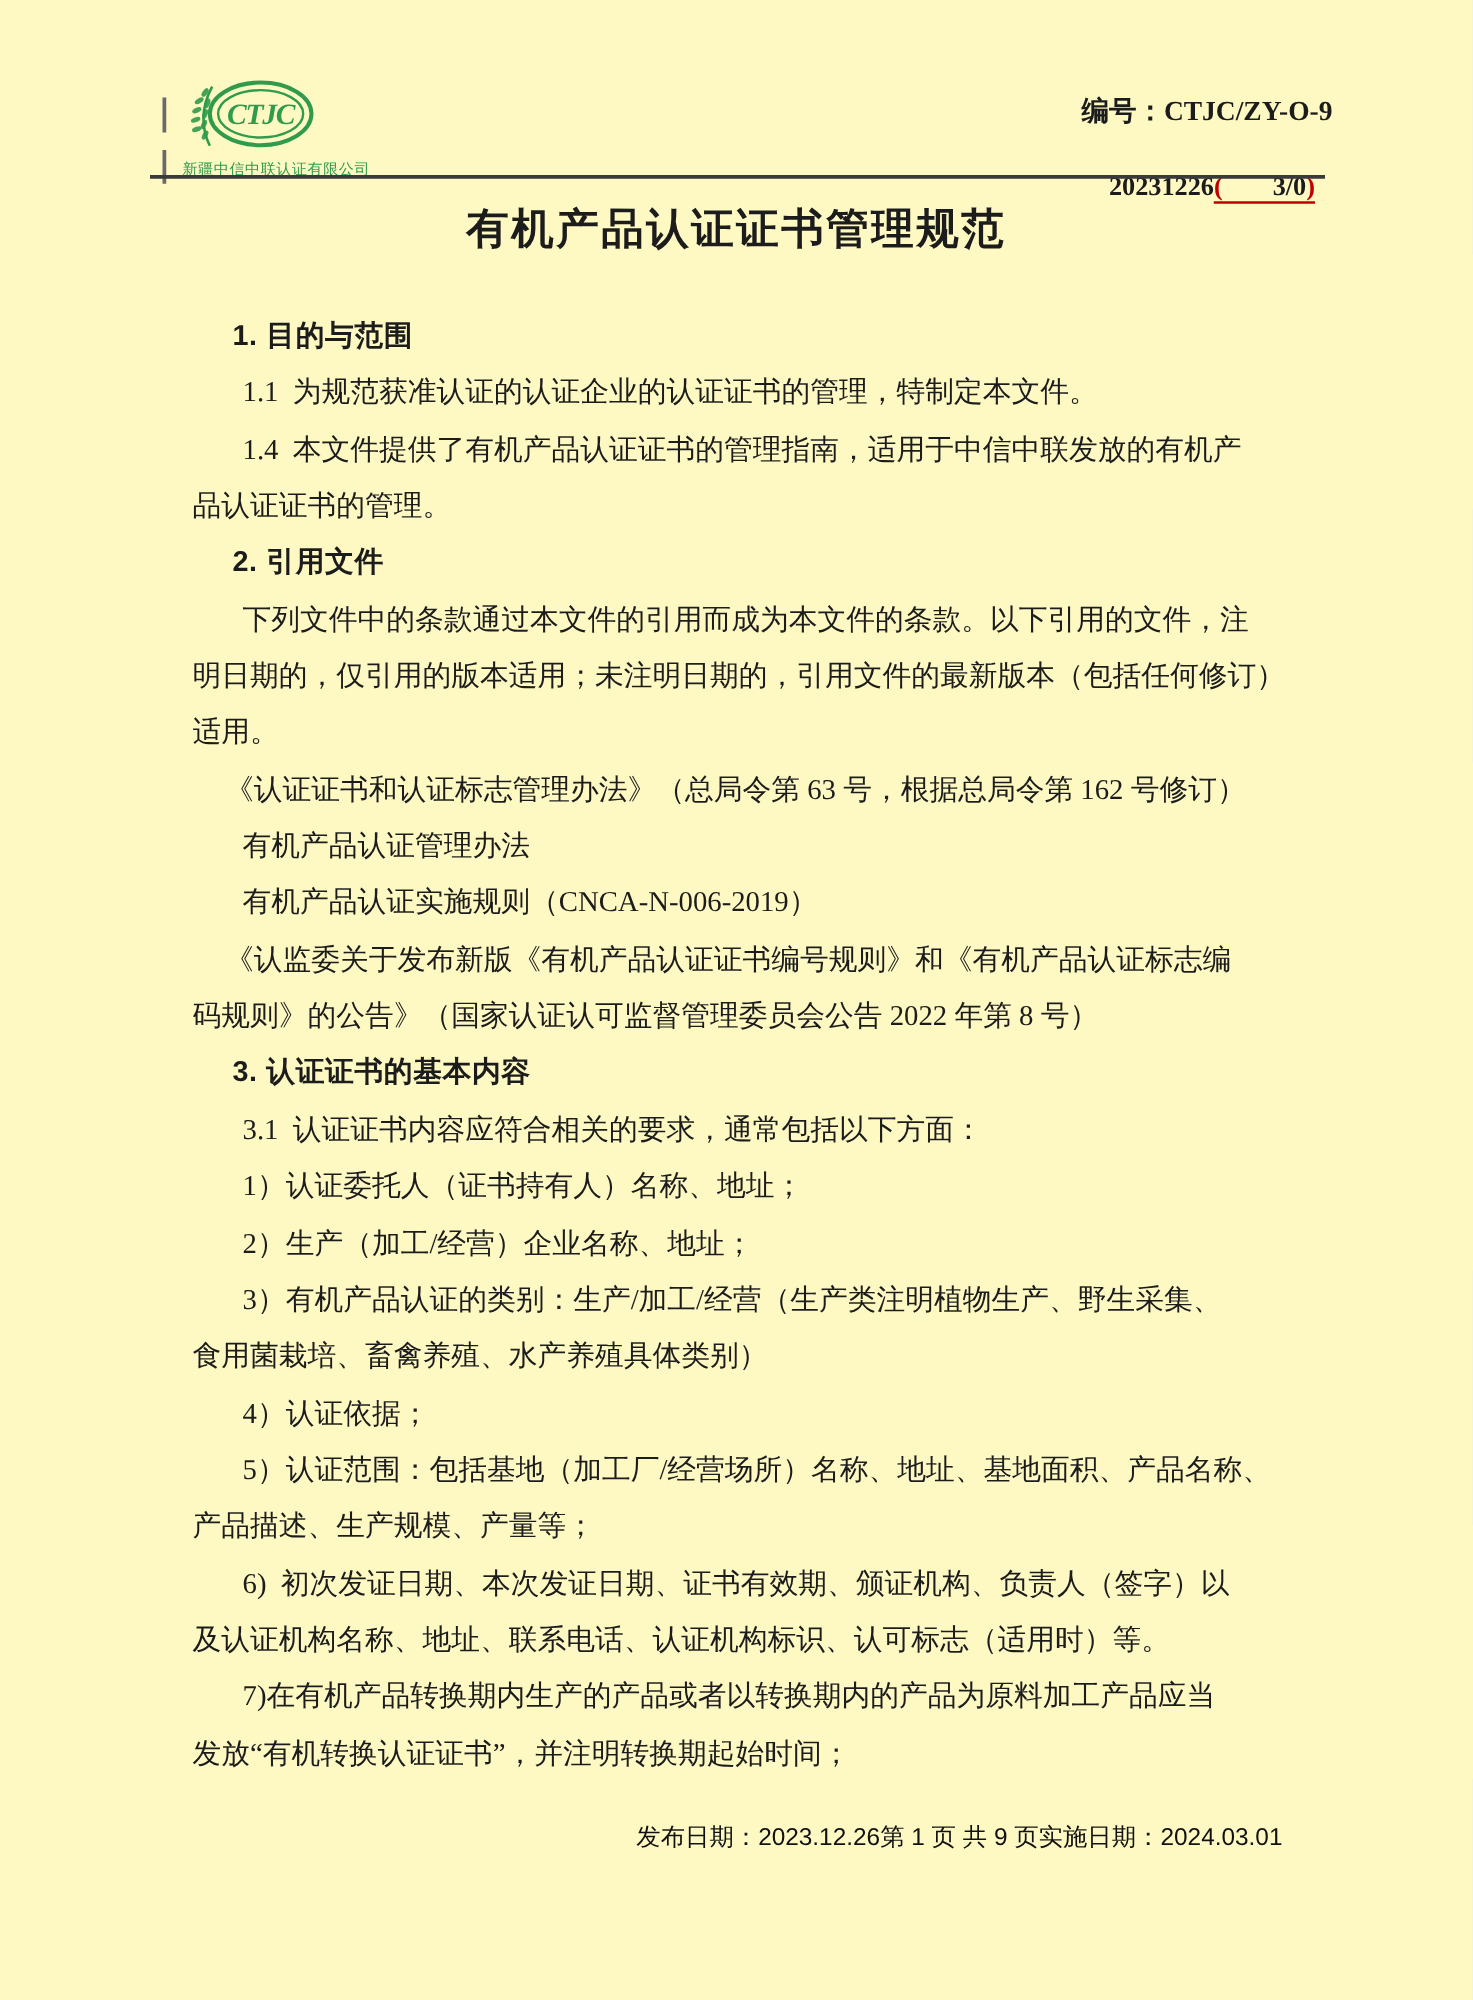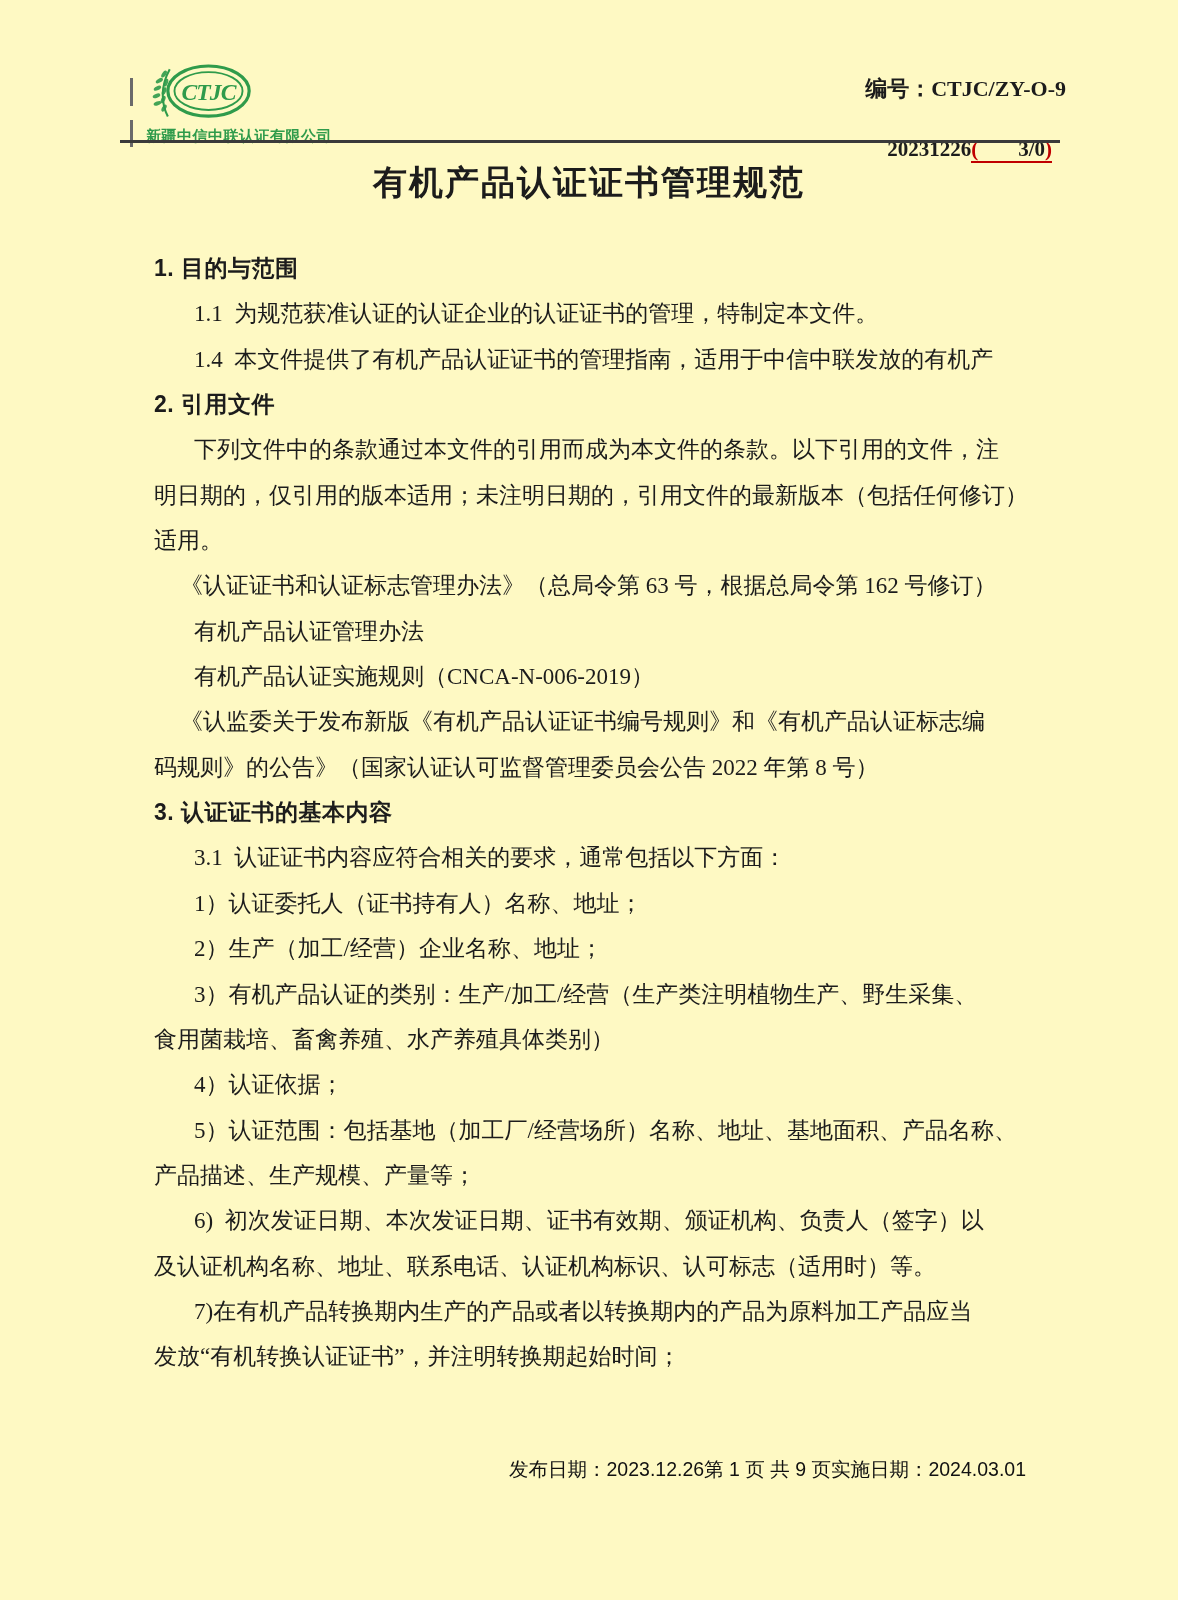--- a/index.html
+++ b/index.html
@@ -16,21 +16,21 @@
   }
   
   .margin-mark{position:absolute;left:130px;width:3px;background:#6a6a6a;}
   .mark-1{top:78px;height:28px;}
   .mark-2{top:120px;height:27px;}
 
   
   .logo{position:absolute;left:148px;top:60px;color:var(--green);}
   .company-name{
     position:absolute;left:146px;top:127px;width:130px;
-    color:var(--green);font-weight:bold;font-size:15px;letter-spacing:.5px;
+    color:var(--green);font-weight:normal;font-size:12px;letter-spacing:.5px;
     font-family:"Liberation Sans",sans-serif;white-space:nowrap;
   }
   .doc-number{
     position:absolute;top:74px;right:112px;
     font-size:22px;font-weight:bold;white-space:pre;
   }
   .version-line{
     position:absolute;top:112px;right:126px;
     font-size:21px;font-weight:bold;white-space:pre;
   }
@@ -48,21 +48,21 @@
   }
 
   
   .doc-body{position:absolute;left:154px;top:246px;width:886px;}
   .line{
     height:45.35px;line-height:45.35px;font-size:23px;
     white-space:pre;overflow:visible;
   }
   .line.heading{
     font-family:"Liberation Sans","DejaVu Sans",sans-serif;
-    font-weight:bold;font-size:23px;letter-spacing:.5px;
+    font-weight:bold;font-size:23px;letter-spacing:.5px;margin-left:32px;
   }
   .line.indent{padding-left:40px;}
   .line.indent-quote{padding-left:26px;}
   .line.flush{padding-left:0;}
 
   
   .footer{
     position:absolute;left:154px;right:152px;top:1456px;
     display:flex;justify-content:flex-end;align-items:baseline;
     font-family:"Liberation Sans","DejaVu Sans",sans-serif;
@@ -108,20 +108,21 @@
   </div>
 
   <div class="header-rule"></div>
 
   <div class="doc-title">有机产品认证证书管理规范</div>
 
   <div class="doc-body">
       <div class="line heading">1. 目的与范围</div>
       <div class="line indent">1.1  为规范获准认证的认证企业的认证证书的管理，特制定本文件。</div>
       <div class="line indent">1.4  本文件提供了有机产品认证证书的管理指南，适用于中信中联发放的有机产</div>
+      <div class="line flush">品认证证书的管理。</div>
       <div class="line heading">2. 引用文件</div>
       <div class="line indent">下列文件中的条款通过本文件的引用而成为本文件的条款。以下引用的文件，注</div>
       <div class="line flush">明日期的，仅引用的版本适用；未注明日期的，引用文件的最新版本（包括任何修订）</div>
       <div class="line flush">适用。</div>
       <div class="line indent-quote">《认证证书和认证标志管理办法》（总局令第 63 号，根据总局令第 162 号修订）</div>
       <div class="line indent">有机产品认证管理办法</div>
       <div class="line indent">有机产品认证实施规则（CNCA-N-006-2019）</div>
       <div class="line indent-quote">《认监委关于发布新版《有机产品认证证书编号规则》和《有机产品认证标志编</div>
       <div class="line flush">码规则》的公告》（国家认证认可监督管理委员会公告 2022 年第 8 号）</div>
       <div class="line heading">3. 认证证书的基本内容</div>

